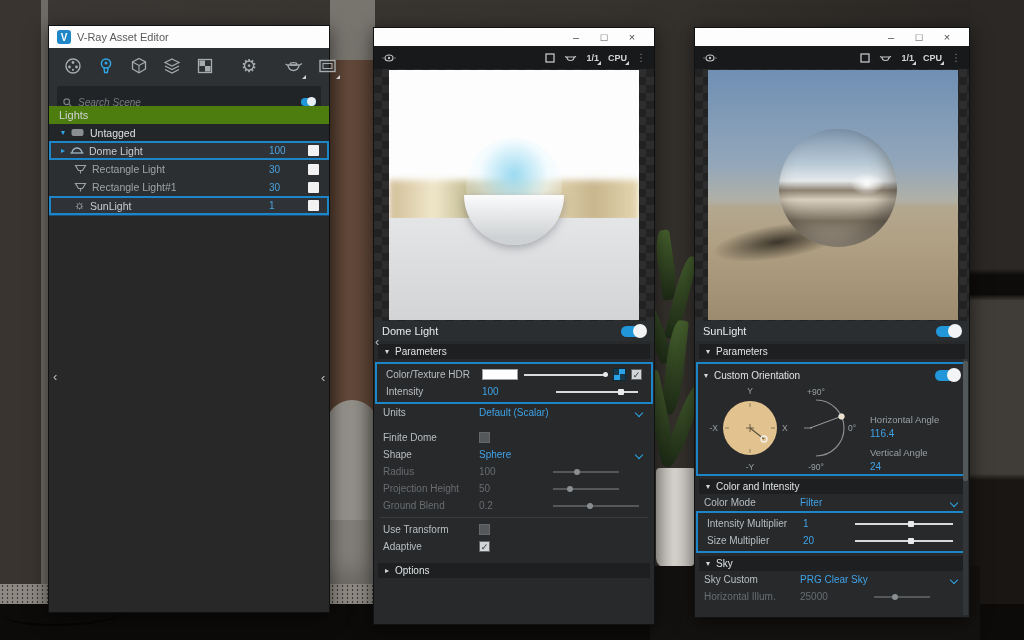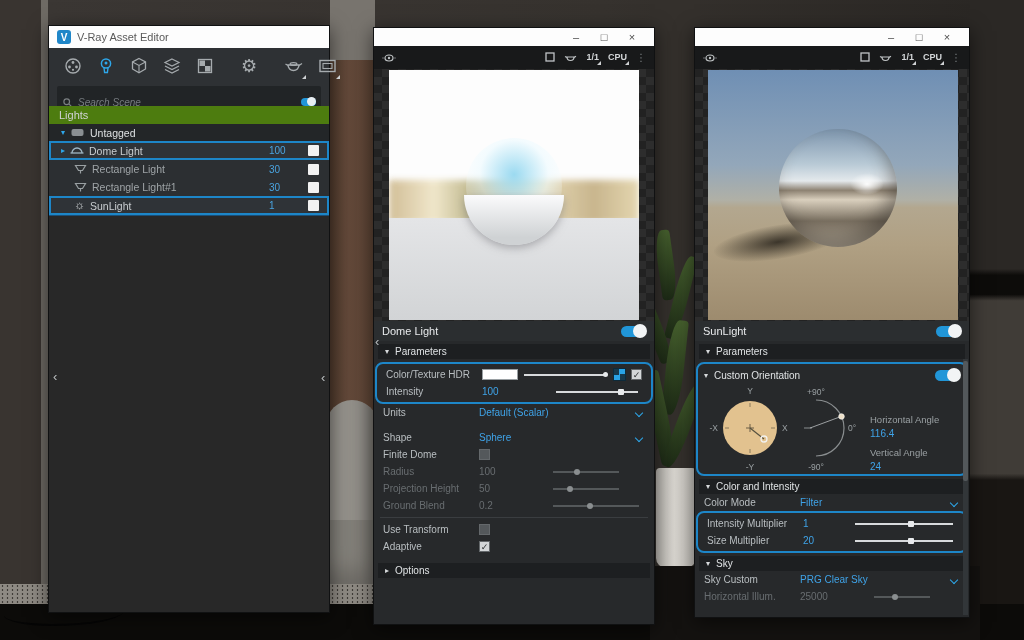--- a/index.html
+++ b/index.html
@@ -58,21 +58,21 @@
   .lrow .lname { flex:1; }
   .lrow .lval { width:34px; color:#4aa4e0; font-size:10px; }
   .wcb { width:11px; height:11px; background:#f2f2f2; border-radius:1px; flex:none; }
   .list-fill { flex:1; background:#282828; border-top:1px solid #1b4e75; }
 
   
   #domeWin  { left:373px; top:27px; width:282px; height:598px; }
   #sunWin   { left:694px; top:27px; width:276px; height:591px; }
   .titlebar.slim { height:18px; }
   .vfb-toolbar { height:23px; background:#18191a; display:flex; align-items:center; padding:0 8px; gap:9px; flex:none; }
-  .vfb-toolbar .right { margin-left:auto; display:flex; gap:9px; }
+  .vfb-toolbar .right { margin-left:auto; display:flex; align-items:center; gap:9px; }
   .vfb-txt { position:relative; font-size:9px; color:#d3d6d8; font-weight:bold; }
   .vfb-ic { position:relative; display:flex; }
   .dots { font-size:10px; color:#7e8refs386; color:#7e8386; }
   .preview { height:252px; flex:none; position:relative;
     background-color:#222;
     background-image:linear-gradient(45deg,#2d2d2d 25%,transparent 25%,transparent 75%,#2d2d2d 75%),
                      linear-gradient(45deg,#2d2d2d 25%,transparent 25%,transparent 75%,#2d2d2d 75%);
     background-position:0 0,8px 8px; background-size:16px 16px; }
   .rimg { position:absolute; top:1px; width:250px; height:250px; overflow:hidden; }
 
@@ -106,21 +106,21 @@
   .plabel { width:96px; flex:none; font-size:10px; color:#b9bec1; }
   .pvalue { width:74px; flex:none; font-size:10px; color:#3fa3e8; }
   .prow.dim .plabel, .prow.dim .pvalue { color:#686d70; }
   .pslider { flex:1; position:relative; height:12px; }
   .pslider .track { position:absolute; left:0; right:4px; top:5.5px; height:1.6px; background:#d8dadc; }
   .prow.dim .track { background:#54585a; }
   .pslider .handle { position:absolute; top:3px; width:6px; height:6px; background:#e8eaec; border-radius:1px; }
   .prow.dim .handle { border-radius:50%; background:#8a8e90; }
   .pslider .enddot { position:absolute; right:0; top:3.5px; width:5px; height:5px; background:#e8eaec; border-radius:50%; }
   .pslider.w70 { flex:0 0 70px; } .pslider.w90 { flex:0 0 90px; } .pslider.w60 { flex:0 0 60px; }
-  .hl-box { border:2px solid #1d86c8; border-radius:8px; margin:0 1px; padding:2px 0; flex:none; }
+  .hl-box { border:2px solid #1d86c8; border-radius:0; margin:0 1px; padding:2px 0; flex:none; }
   .chev { width:6px; height:6px; border-right:1.7px solid #2ea7ea; border-bottom:1.7px solid #2ea7ea; transform:rotate(45deg); margin-left:auto; margin-right:3px; flex:none; }
   .cb { width:11px; height:11px; background:#54585b; border:1px solid #64686b; flex:none; font-size:9px; line-height:10px; text-align:center; color:transparent; }
   .cb.on { background:#d3d6d8; color:#2c2e30; }
   .swatch { width:36px; height:11px; background:#fff; border:1px solid #9aa0a3; flex:none; margin-right:6px; }
   .tex-slot { width:13px; height:13px; flex:none; margin:0 5px;
     background:conic-gradient(#29a3e6 0 25%, #17394c 0 50%, #29a3e6 0 75%, #17394c 0); border:1px solid #0d2a3a; }
   .divider { height:1px; background:#3a3d40; margin:3px 6px; flex:none; }
   .spacer8 { height:8px; flex:none; }
   .panel-fill { flex:1; }
   .scrollbar { position:absolute; right:1px; top:296px; bottom:2px; width:5px; background:#323639; }
@@ -373,27 +373,27 @@
       </div>
     </div>
 
     <div class="prow">
       <span class="plabel">Units</span>
       <span class="pvalue" style="width:auto">Default (Scalar)</span>
       <span class="chev"></span>
     </div>
     <div class="spacer8"></div>
     <div class="prow">
+      <span class="plabel">Finite Dome</span>
+      <span class="cb"></span>
+    </div>
+    <div class="prow">
       <span class="plabel">Shape</span>
       <span class="pvalue" style="width:auto">Sphere</span>
       <span class="chev"></span>
-    </div>
-    <div class="prow">
-      <span class="plabel">Finite Dome</span>
-      <span class="cb"></span>
     </div>
     <div class="prow dim">
       <span class="plabel">Radius</span>
       <span class="pvalue">100</span>
       <span class="pslider w70">
           <i class="track"></i>
           <i class="handle" style="left:30%"></i>
         </span>
       <span class="panel-fill"></span>
     </div>

